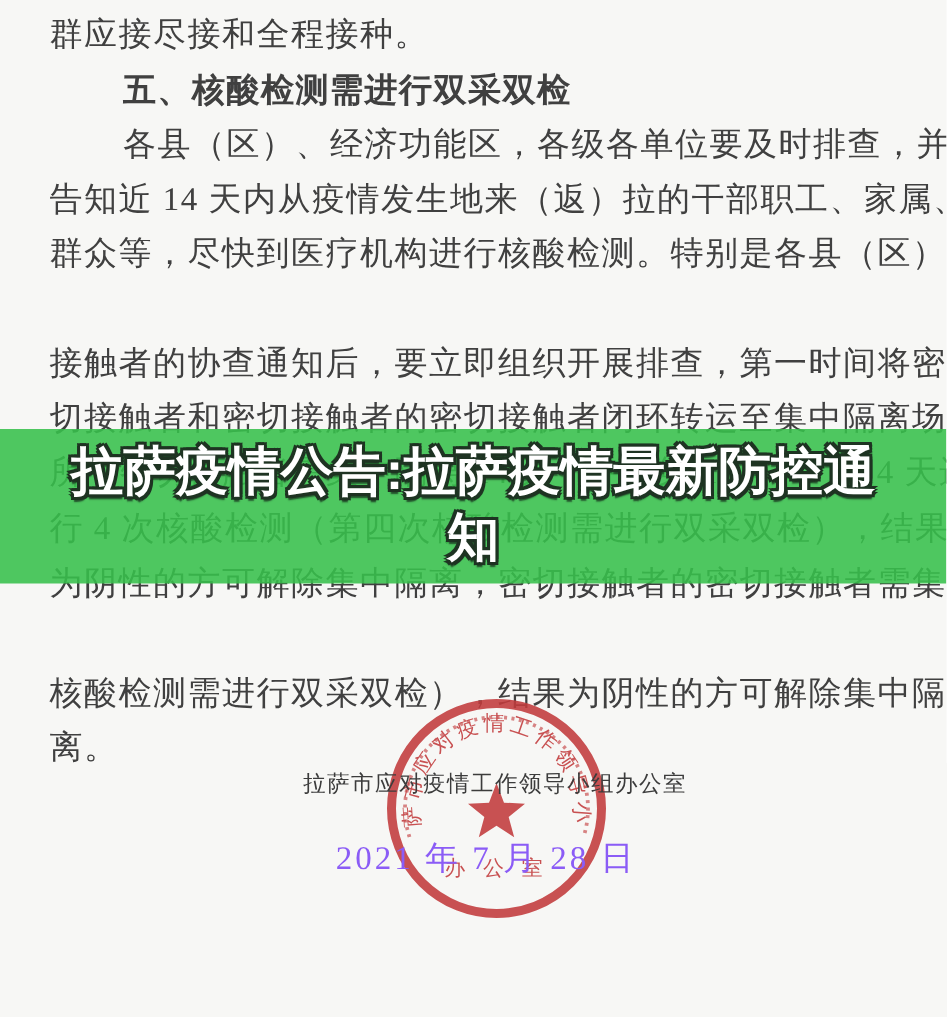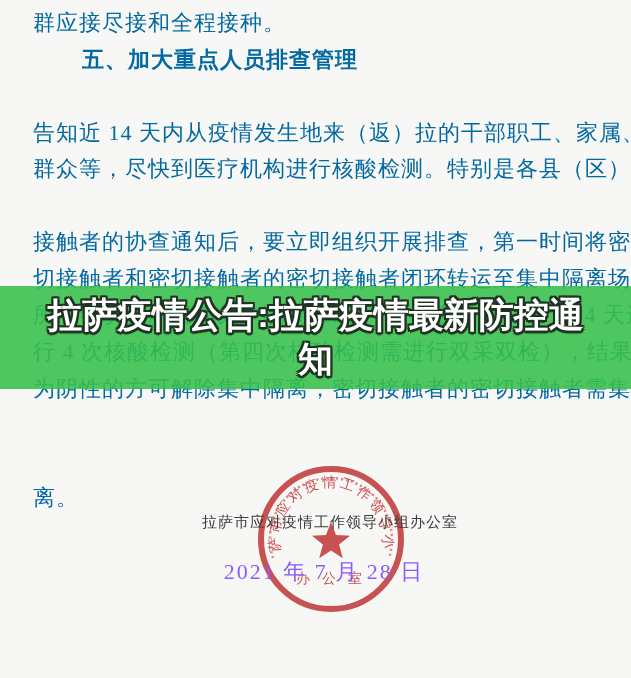--- a/index.html
+++ b/index.html
@@ -9,21 +9,21 @@
     background:#f7f7f5;
     overflow:hidden;
     font-family:"Liberation Serif","DejaVu Serif",serif;
   }
   
   .doc-text{position:absolute;inset:0;z-index:1;}
   .doc-line{
     position:absolute;left:33px;right:12px;
     height:37px;line-height:37px;
     font-size:22px;letter-spacing:1px;
-    color:#0369a1;white-space:nowrap;
+    color:#404040;white-space:nowrap;
   }
   .doc-line.indent{padding-left:49px;}
   .doc-line.heading{
     font-family:"Liberation Sans","DejaVu Sans",sans-serif;
     font-weight:700;
   }
   
   .sig-line{
     position:absolute;left:30px;width:600px;text-align:center;
     font-size:15px;letter-spacing:1px;color:#3c3c3c;z-index:3;
@@ -59,28 +59,30 @@
   }
   .banner-title span{display:block;}
 </style>
 </head>
 <body>
 
 <div class="page">
 
   <div class="doc-text">
     <div class="doc-line" style="top:4px">群应接尽接和全程接种。</div>
-    <div class="doc-line heading indent" style="top:41px">五、加大重点人员排查管理</div>
+    <div class="doc-line heading indent" style="top:41px">五、核酸检测需进行双采双检</div>
+    <div class="doc-line indent" style="top:77px">各县（区）、经济功能区，各级各单位要及时排查，并</div>
     <div class="doc-line" style="top:114px">告知近 14 天内从疫情发生地来（返）拉的干部职工、家属、</div>
     <div class="doc-line" style="top:150px">群众等，尽快到医疗机构进行核酸检测。特别是各县（区）、</div>
     <div class="doc-line" style="top:260px">切接触者和密切接触者的密切接触者闭环转运至集中隔离场</div>
     <div class="doc-line" style="top:223px">接触者的协查通知后，要立即组织开展排查，第一时间将密</div>
     <div class="doc-line" style="top:296px">所，密切接触者需集中隔离 14 天，并在第 1、4、7、14 天进</div>
     <div class="doc-line" style="top:333px">行 4 次核酸检测（第四次核酸检测需进行双采双检），结果</div>
     <div class="doc-line" style="top:370px">为阴性的方可解除集中隔离，密切接触者的密切接触者需集</div>
+    <div class="doc-line" style="top:443px">核酸检测需进行双采双检），结果为阴性的方可解除集中隔</div>
     <div class="doc-line" style="top:479px">离。</div>
   </div>
 
   <svg class="seal" viewBox="0 0 150 150">
     <circle cx="75" cy="75" r="70" fill="none" stroke="#c23b3c" stroke-width="6"></circle>
     <path d="M 17,94 A 61,61 0 1 1 133,94" fill="none" stroke="#c23b3c" stroke-width="2.5" stroke-dasharray="2 3" opacity="0.7"></path>
     <defs>
       <path id="sealArc" d="M 27,95 A 52,52 0 1 1 123,95" fill="none"></path>
     </defs>
     <text font-size="14" fill="#c23b3c" letter-spacing="3" font-family="Liberation Sans, sans-serif">

